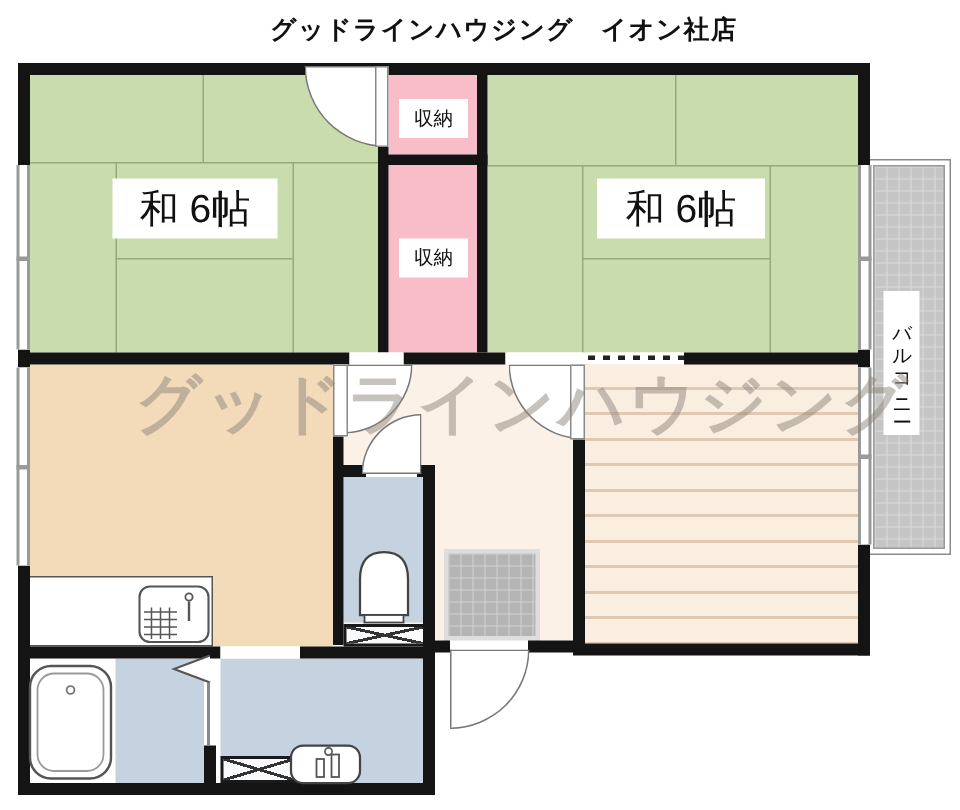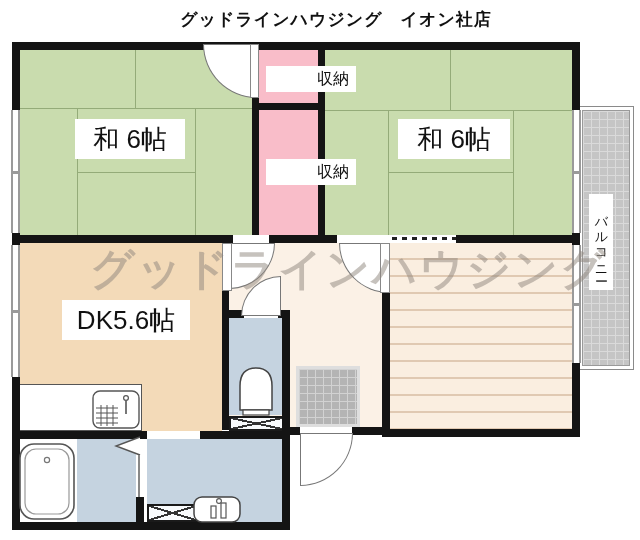--- a/index.html
+++ b/index.html
@@ -32,21 +32,21 @@
   .door{background:#fff;border:1.5px solid #777;box-sizing:border-box;z-index:13;}
   .leaf{background:#fff;border:1px solid #888;box-sizing:border-box;z-index:13;}
   .counter{background:#fff;border:1.5px solid #555;box-sizing:border-box;z-index:4;}
   .xbox{background:#f8fafc;border:2px solid #1a1a1a;box-sizing:border-box;z-index:6;
     background-image:linear-gradient(to top right,transparent calc(50% - 1px),#333 calc(50% - 1px),#333 calc(50% + 1px),transparent calc(50% + 1px)),
                      linear-gradient(to bottom right,transparent calc(50% - 1px),#333 calc(50% - 1px),#333 calc(50% + 1px),transparent calc(50% + 1px));}
   .icons{left:0;top:0;z-index:14;}
   
   .label{background:#fff;color:#111;display:flex;align-items:center;justify-content:center;z-index:30;white-space:nowrap;}
   .label.big{font-size:26px;}
-  .label.small{font-size:16px;padding-left:44px;}
+  .label.small{font-size:13px;}
   .label.mid{font-size:17px;}
   .label.vert{writing-mode:vertical-rl;font-size:13px;letter-spacing:2px;}
   .watermark{color:var(--c-watermark,#8f867e);opacity:0.5;font-size:44px;font-weight:bold;letter-spacing:2px;white-space:nowrap;z-index:40;}
 </style>
 </head>
 <body>
 
 <div class="stage">
 
   <div class="abs title">グッドラインハウジング　イオン社店</div>
@@ -158,20 +158,19 @@
     <g>
       <rect x="93" y="391" width="46" height="37" rx="7" fill="#ffffff" stroke="#555" stroke-width="1.4"></rect>
       <path d="M96,408 h22 M96,413 h22 M96,418 h22 M96,423 h22 M101,405 v21 M107,405 v21 M113,405 v21" stroke="#555" stroke-width="1"></path>
       <line x1="126" y1="401" x2="126" y2="414" stroke="#555" stroke-width="1.6"></line>
       <circle cx="126" cy="398" r="2.4" fill="none" stroke="#555" stroke-width="1.2"></circle>
     </g>
   </svg>
 
   <div class="abs label big" style="left:75px;top:119px;width:110px;height:40px;">和 6帖</div>
   <div class="abs label big" style="left:398px;top:119px;width:112px;height:40px;">和 6帖</div>
-  <div class="abs label big" style="left:62px;top:300px;width:128px;height:40px;">DK5.6帖</div>
   <div class="abs label small" style="left:266px;top:66px;width:46px;height:26px;">収納</div>
   <div class="abs label small" style="left:266px;top:159px;width:46px;height:26px;">収納</div>
   <div class="abs label vert" style="left:589px;top:194px;width:24px;height:96px;">バルコニー</div>
 
   <div class="abs watermark" style="left:90px;top:240px;">グッドラインハウジング</div>
 
 </div>
 
 </body></html>

